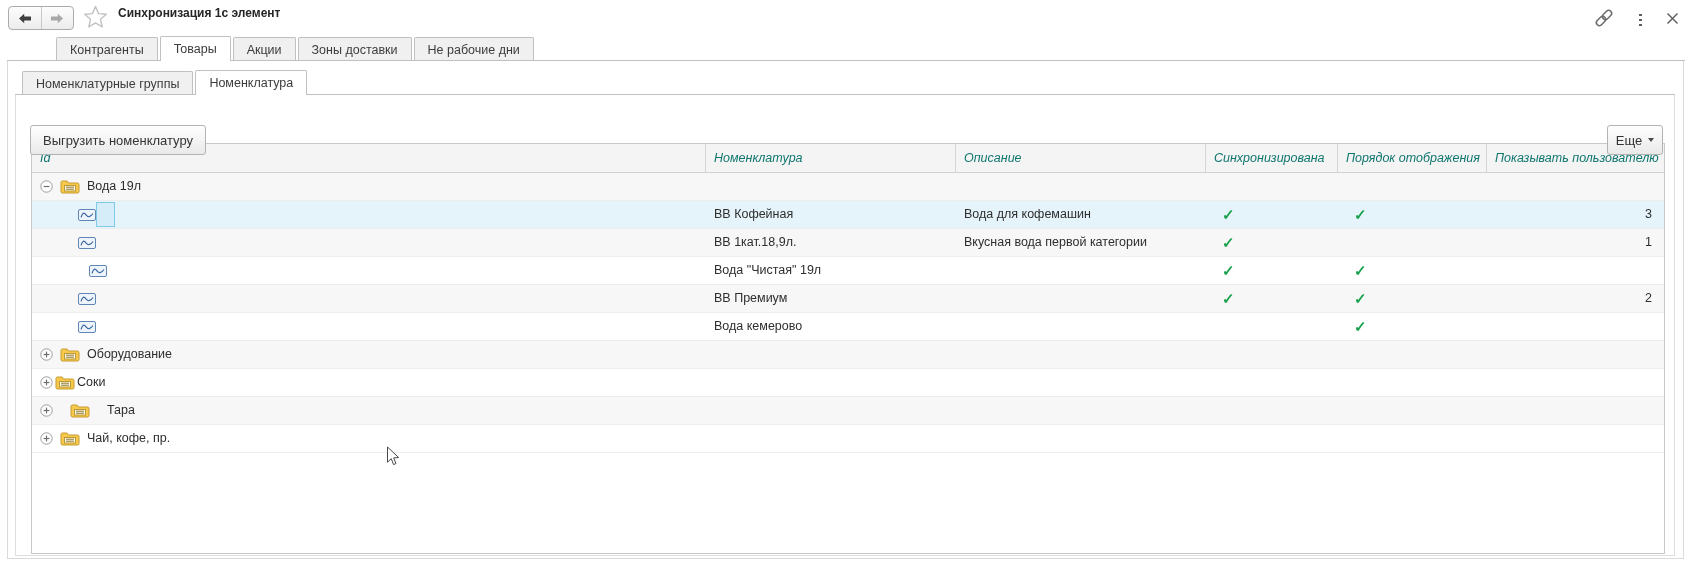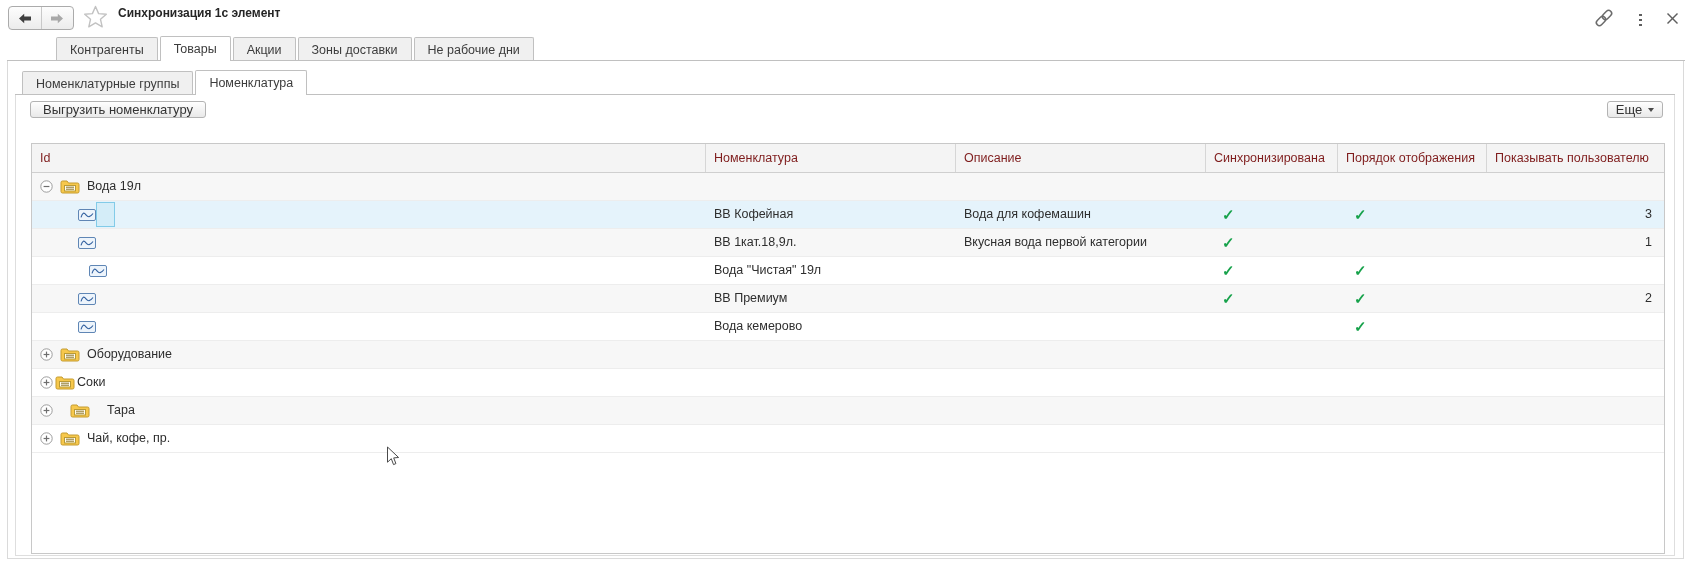--- a/index.html
+++ b/index.html
@@ -29,34 +29,34 @@
   .tabline1{left:7px;top:60px;width:1678px;}
   .tabline2{left:15px;top:94px;width:1660px;}
 
   
   .outer-frame{position:absolute;left:7px;top:60px;width:1677px;height:499px;box-sizing:border-box;
                border-left:1px solid #dadada;border-right:1px solid #dadada;border-bottom:1px solid #dadada;z-index:1;}
   .inner-frame{position:absolute;left:15px;top:94px;width:1660px;height:462px;box-sizing:border-box;
                border-left:1px solid #dedede;border-right:1px solid #dedede;border-bottom:1px solid #dedede;z-index:1;}
 
   
-  .btn{position:absolute;height:17px;border:1px solid #b3b3b3;border-radius:3px;box-sizing:border-box;
+  .btn{position:absolute;height:30px;border:1px solid #b3b3b3;border-radius:3px;box-sizing:border-box;
        background:linear-gradient(#fefefe,#e9e9e9);font-size:13px;color:#333;display:flex;
-       align-items:center;justify-content:center;padding:0 12px;white-space:nowrap;z-index:4;cursor:default;}
+       align-items:center;justify-content:center;padding:0 12px;white-space:nowrap;z-index:4;cursor:default;margin-top:24px;}
   .btn-export{left:30px;top:101px;}
   .btn-more{left:1607px;top:101px;width:56px;padding:0 8px;gap:6px;}
   .caret{width:0;height:0;border-left:3.5px solid transparent;border-right:3.5px solid transparent;
          border-top:4.5px solid #4a4a4a;display:inline-block;}
 
   
   .table{position:absolute;left:31px;top:143px;width:1632px;height:409px;border:1px solid #c8c8c8;
          background:#fff;z-index:3;box-sizing:content-box;}
   .thead{display:flex;height:29px;background:#f4f4f4;border-bottom:1px solid #cfcfcf;box-sizing:border-box;}
-  .th{font-size:12.5px;color:#7f1d1d;line-height:28px;padding-left:8px;box-sizing:border-box;
-      border-right:1px solid #d6d6d6;white-space:nowrap;overflow:hidden;}
+  .th{font-size:12.5px;color:#0f766e;line-height:28px;padding-left:8px;box-sizing:border-box;
+      border-right:1px solid #d6d6d6;white-space:nowrap;overflow:hidden;font-style:italic;}
   .th:last-child{border-right:none;}
   .row{display:flex;height:28px;border-bottom:1px solid #ededed;box-sizing:border-box;position:relative;background:#fff;}
   .row.stripe{background:#f7f7f7;}
   .row.selected{background:#e5f3fb;}
   .cell{box-sizing:border-box;font-size:12.5px;line-height:27px;white-space:nowrap;overflow:hidden;color:#2e2e2e;}
   .cell.txt{padding-left:8px;}
   .cell.chk{padding-left:16px;}
   .cell.num{text-align:right;padding-right:10px;}
   .idcell{position:relative;}
   .idcell .tree-bit{position:absolute;top:0;height:100%;display:flex;align-items:center;}

